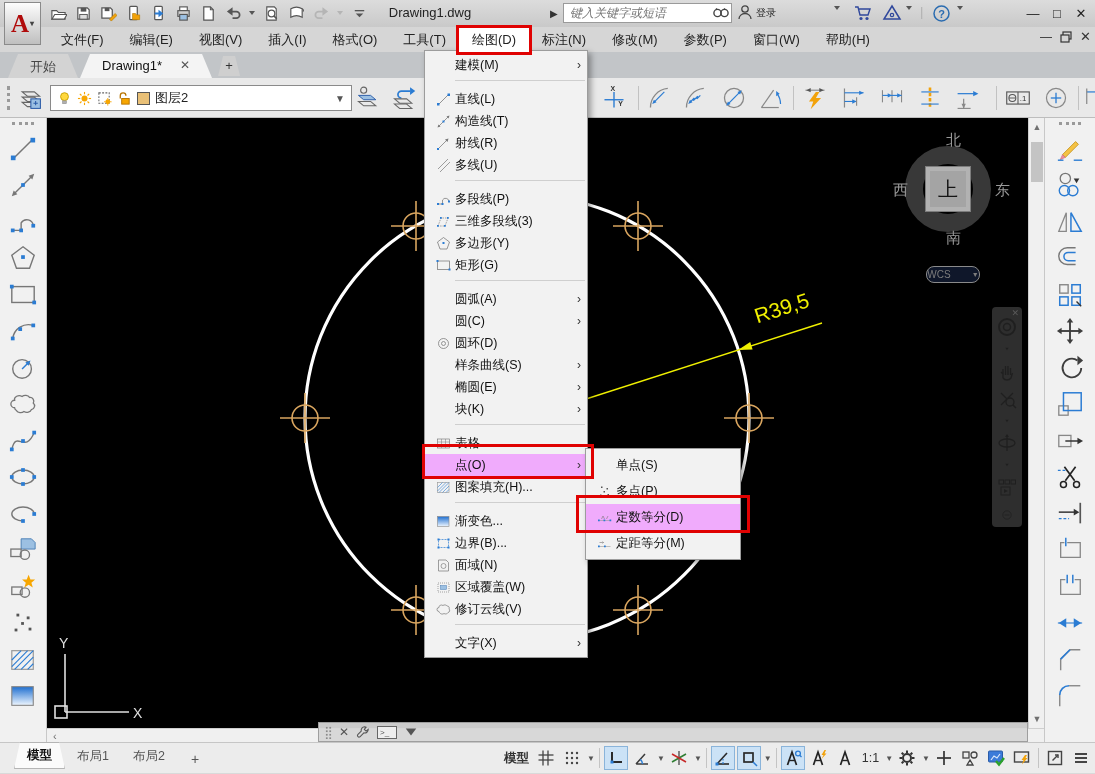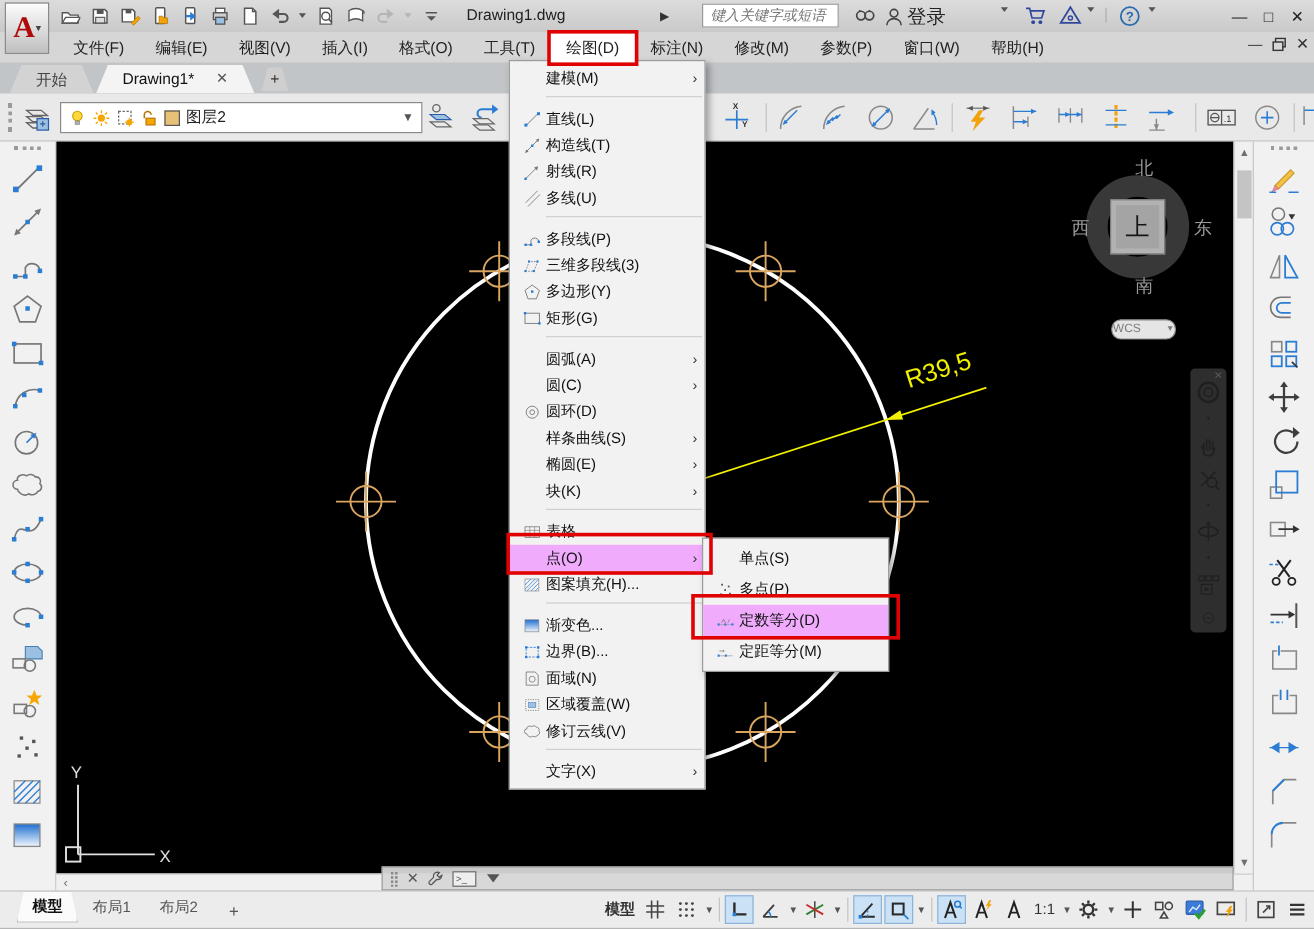--- a/index.html
+++ b/index.html
@@ -12,24 +12,24 @@
   .titlebar{position:absolute;left:0;top:0;width:1095px;height:27px;background:linear-gradient(#dcdcdc,#c9c9c9);}
   .appicon{position:absolute;left:4px;top:2px;width:37px;height:43px;background:linear-gradient(#fdfdfd,#bfbfbf);
            border:1px solid #8a8a8a;z-index:46;display:flex;align-items:center;justify-content:center;
            color:#b00b0b;font-weight:bold;font-size:25px;font-family:"Liberation Serif",serif;}
   .qat{position:absolute;left:48px;top:3px;display:flex;align-items:center;gap:5px;}
   .qbtn{width:20px;height:20px;display:flex;align-items:center;justify-content:center;}
   .qbtn svg{width:17px;height:17px;}
   .caret{width:8px;height:8px;}
   .doc-title{position:absolute;left:360px;top:5px;width:140px;text-align:center;color:#222;}
   .tb-arrow{position:absolute;left:550px;top:8px;color:#333;font-size:10px;}
-  .searchbox{position:absolute;left:585px;top:3px;width:114px;height:20px;background:#fff;border:1px solid #9a9a9a;padding:0 4px;}
+  .searchbox{position:absolute;left:563px;top:3px;width:169px;height:20px;background:#fff;border:1px solid #9a9a9a;padding:0 4px;}
   .searchbox input{width:100%;height:100%;border:none;outline:none;font-style:italic;font-size:12px;color:#555;background:transparent;font-family:"Liberation Sans",sans-serif;}
   .tb-ico{position:absolute;top:4px;display:flex;align-items:center;gap:3px;color:#333;}
-  .signin-label{font-size:16px;color:#222;}
+  .signin-label{font-size:10px;color:#222;}
   .winctl{position:absolute;top:0;height:27px;display:flex;align-items:center;justify-content:center;width:24px;color:#222;font-size:13px;}
 
   
   .menubar{position:absolute;left:0;top:27px;width:1095px;height:25px;background:#d6d6d6;display:flex;align-items:center;padding-left:48px;}
   .mbitem{padding:3px 13px;white-space:nowrap;cursor:default;}
   .mb-boxed{background:#fff;box-shadow:0 0 0 3px #e00202;position:relative;z-index:45;}
   .docctl{position:absolute;right:4px;top:29px;display:flex;gap:8px;align-items:center;color:#333;z-index:5;}
 
   
   .filetabs{position:absolute;left:0;top:52px;width:1095px;height:26px;background:#c2c5c8;display:flex;align-items:flex-end;padding-left:8px;}
@@ -61,21 +61,21 @@
   .toolbtn svg{width:28px;height:28px;}
 
   .canvas{position:absolute;left:47px;top:118px;width:981px;height:610px;background:#000;overflow:hidden;}
 
   
   .vc-ring{position:absolute;left:858px;top:28px;width:86px;height:86px;border:18px solid #383838;border-radius:50%;}
   .vc-square{position:absolute;left:878px;top:48px;width:46px;height:46px;background:#b2b2b2;border:1px solid #7d7d7d;
              display:flex;align-items:center;justify-content:center;color:#151515;font-size:20px;}
   .vc-square .inner{width:36px;height:36px;background:#a4a4a4;display:flex;align-items:center;justify-content:center;}
   .vc-label{position:absolute;color:#9a9a9a;font-size:15px;}
-  .wcs-pill{position:absolute;left:879px;top:148px;width:54px;height:17px;background:#e5e5e5;border:1px solid #8a8a8a;border-radius:8px;
+  .wcs-pill{position:absolute;left:879px;top:148px;width:54px;height:17px;background:#0f172a;border:1px solid #8a8a8a;border-radius:8px;
             display:flex;align-items:center;justify-content:center;gap:21px;color:#7c7c7c;font-size:10px;}
   .navbar{position:absolute;left:945px;top:189px;width:30px;height:220px;background:#2e2e2e;border-radius:4px;
           display:flex;flex-direction:column;align-items:center;padding-top:10px;gap:8px;}
   .navbar svg{width:20px;height:20px;opacity:.55;}
   .nb-close{position:absolute;right:3px;top:1px;color:#5a5a5a;font-size:9px;}
 
   
   .vscroll{position:absolute;left:1028px;top:118px;width:16px;height:610px;background:#f0f0f0;border-left:1px solid #cfcfcf;}
   .vthumb{position:absolute;left:2px;top:24px;width:12px;height:40px;background:#c4c4c4;}
   .varrow{position:absolute;left:3px;width:10px;height:10px;color:#707070;font-size:9px;line-height:10px;text-align:center;}

